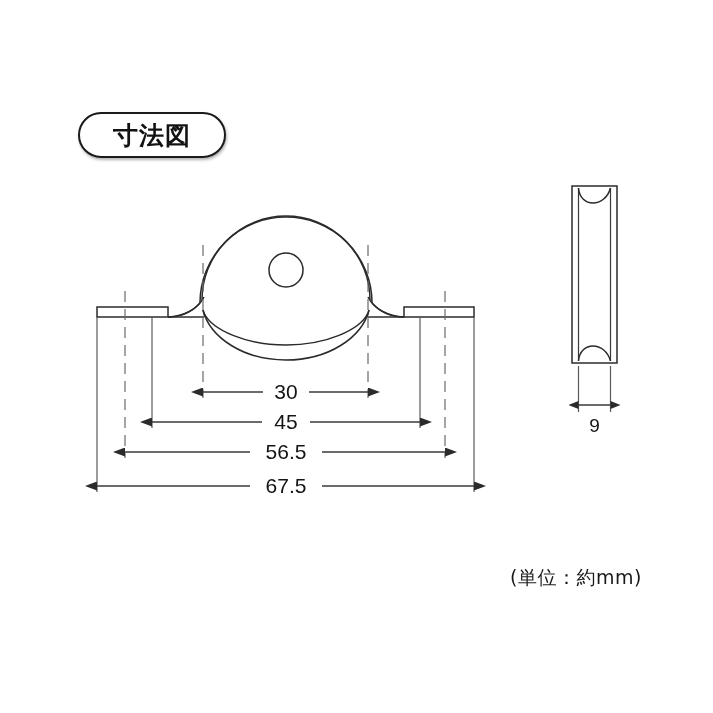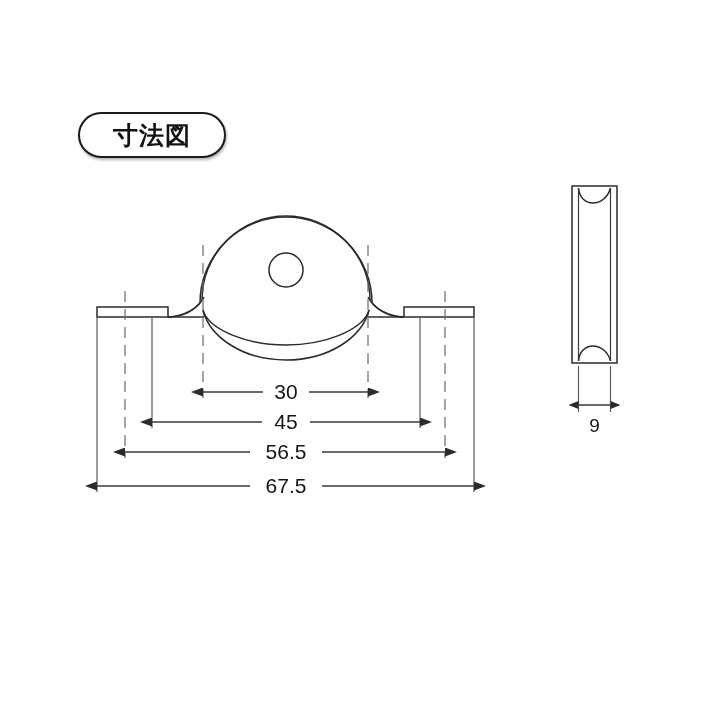--- a/index.html
+++ b/index.html
@@ -203,14 +203,15 @@
       <line class="ln-ext" x1="578.5" y1="366" x2="578.5" y2="412"></line>
       <line class="ln-ext" x1="610.5" y1="366" x2="610.5" y2="412"></line>
 
       <g>
         <line class="ln-dim" x1="578.5" y1="405" x2="610.5" y2="405" marker-start="url(#arrLs)" marker-end="url(#arrRs)"></line>
         <text class="dim-text-small" x="594.5" y="432">9</text>
       </g>
     </g>
   </svg>
 
+  <div class="unit-note">(単位：約mm)</div>
 
 </div>
 
 </body></html>

